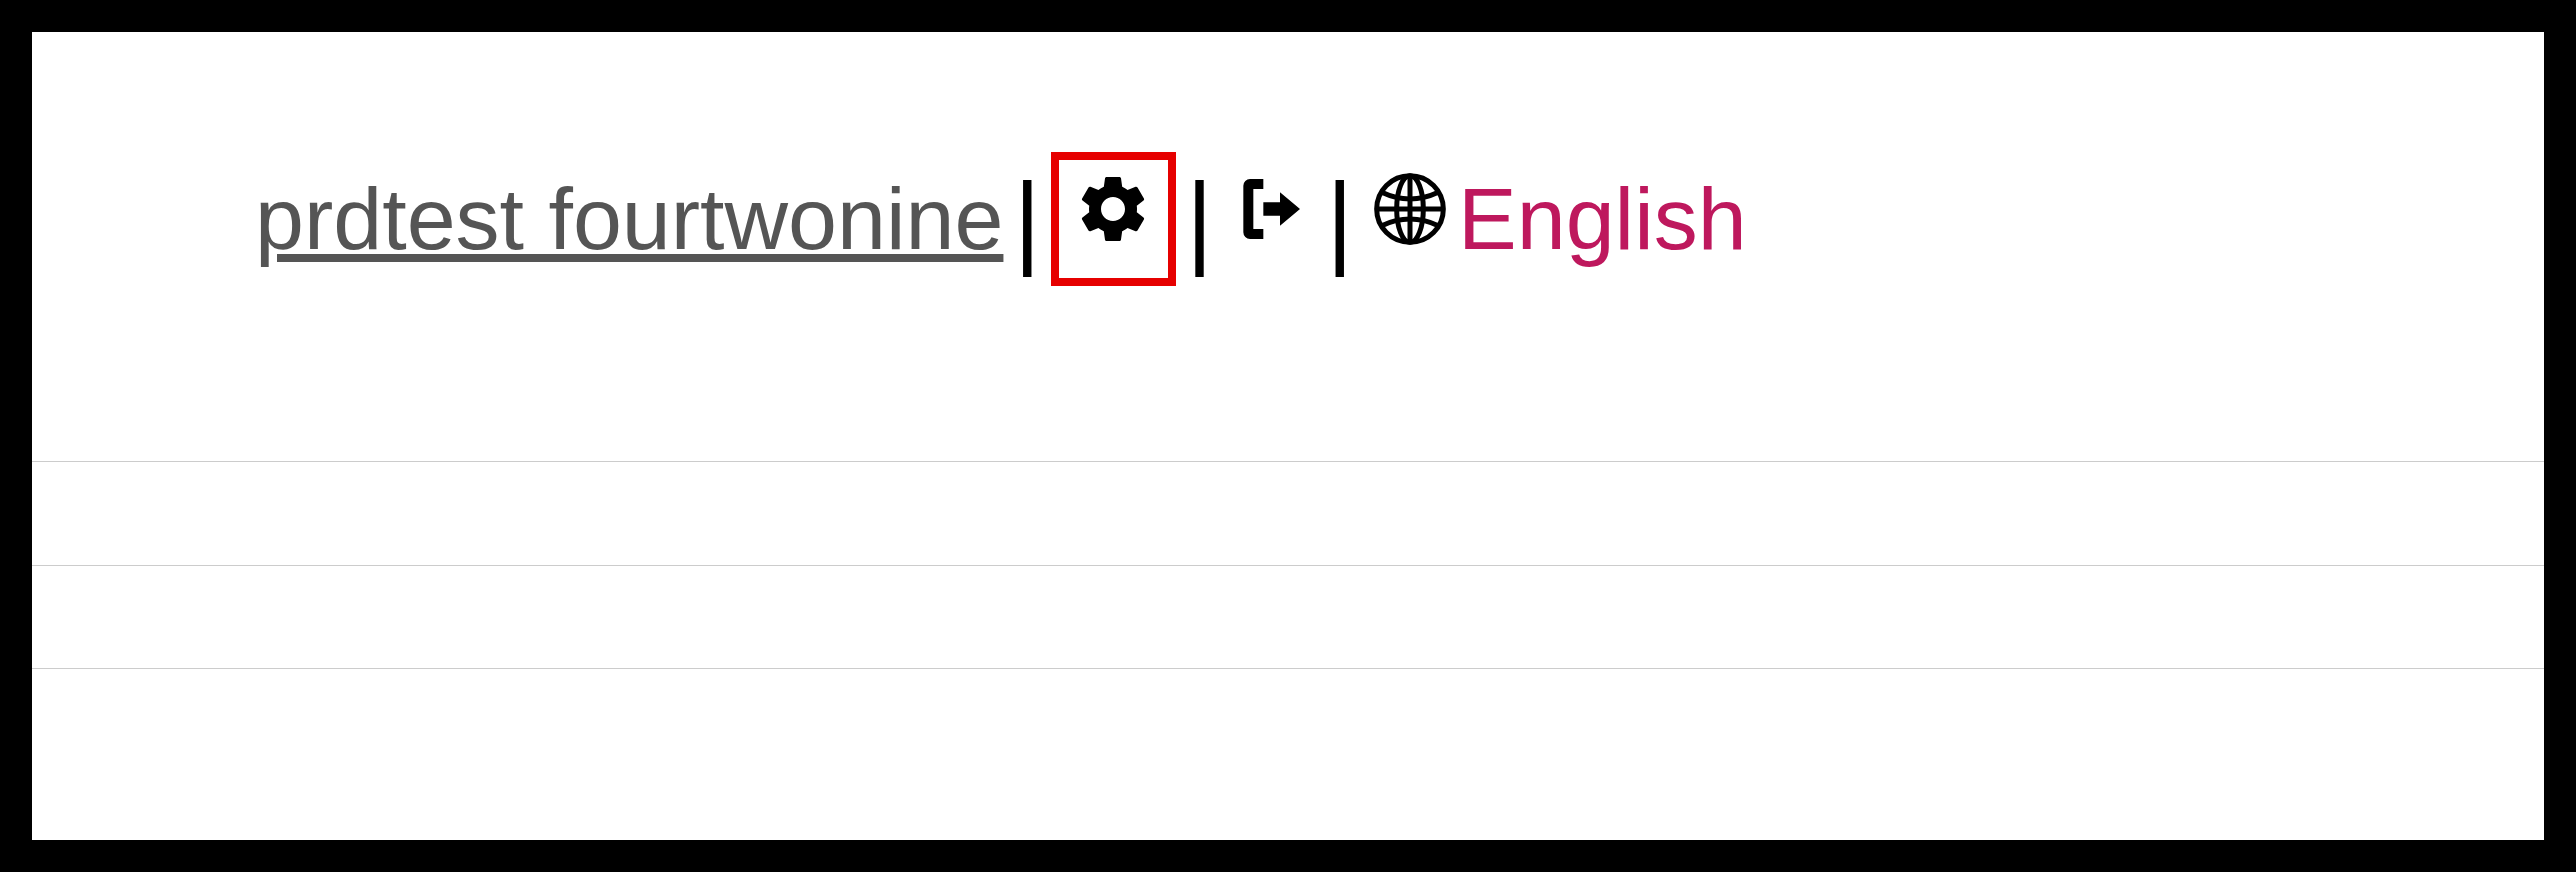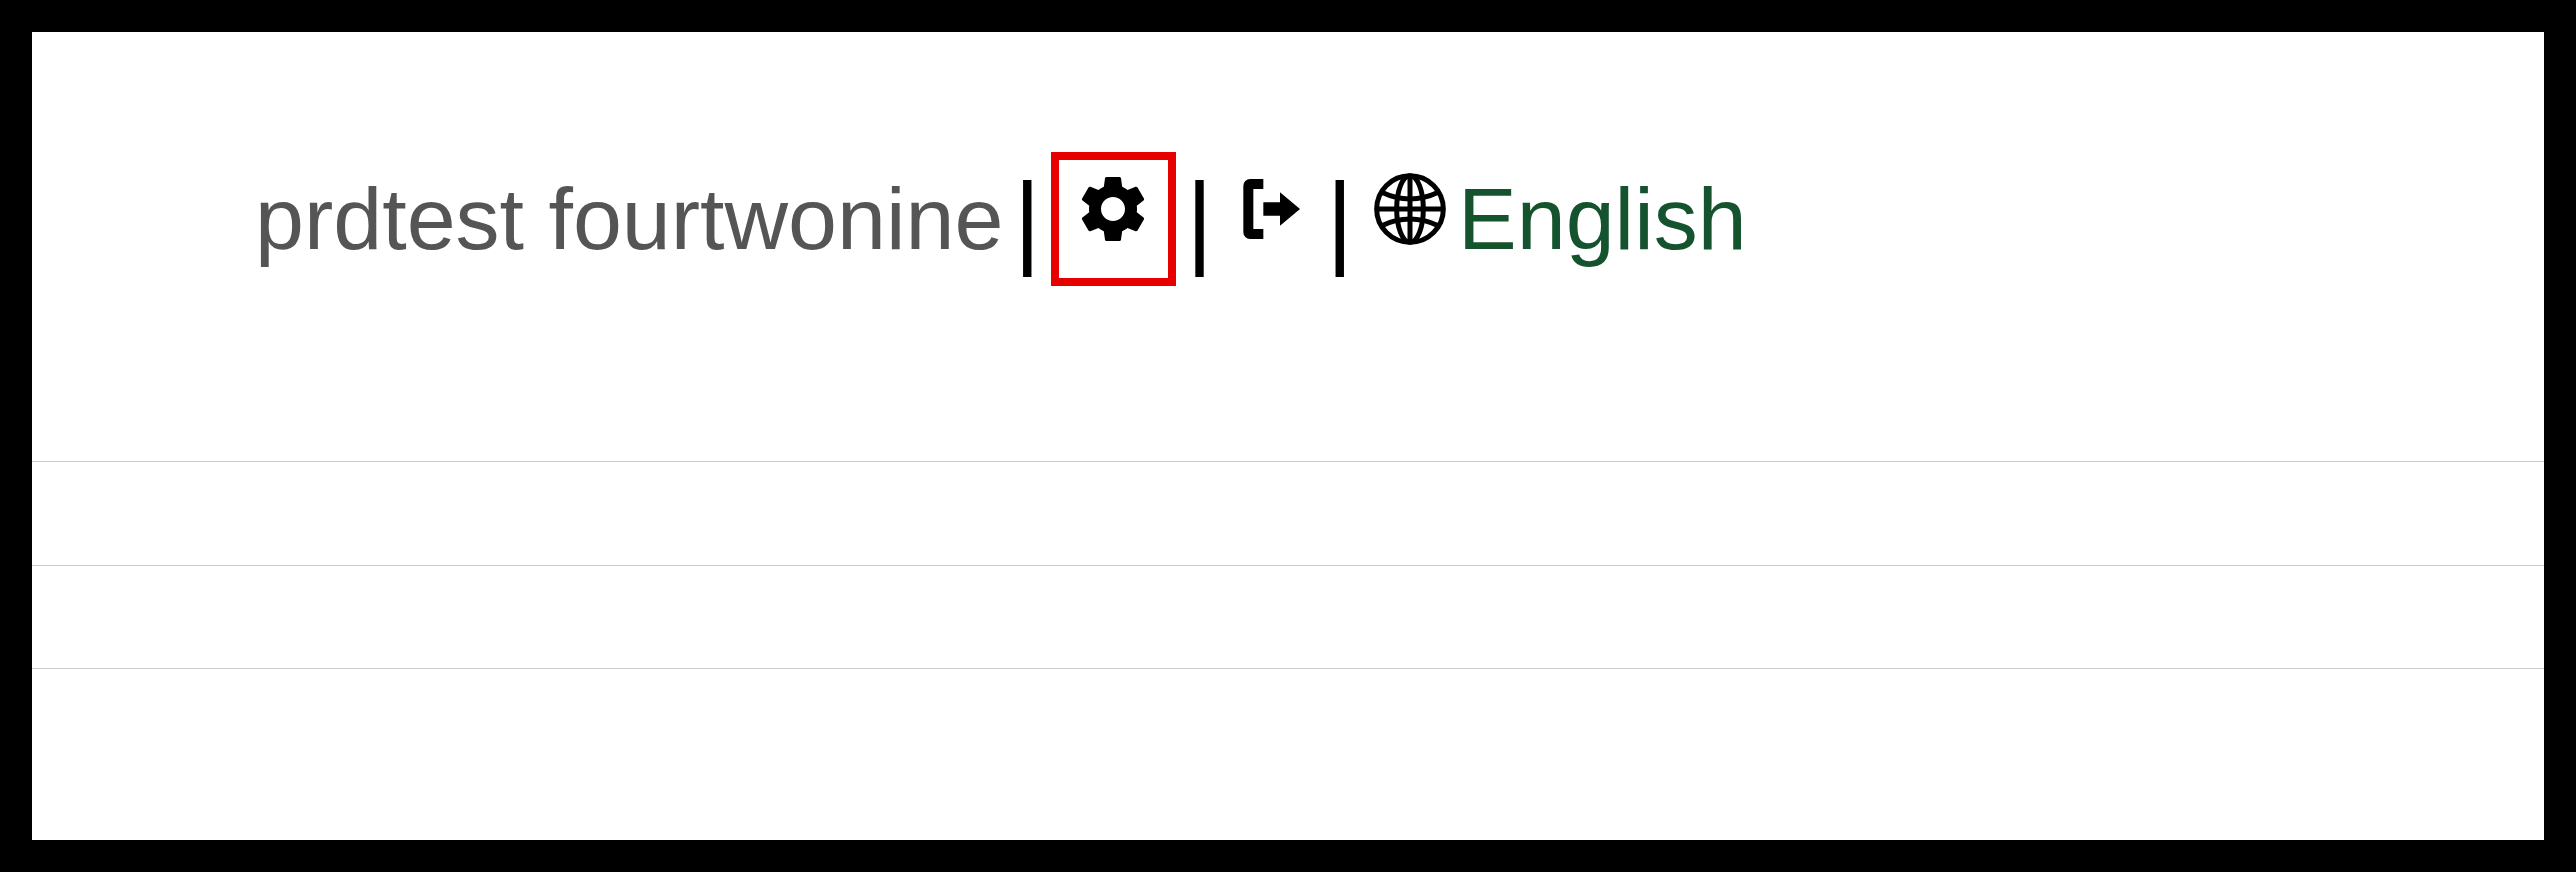--- a/index.html
+++ b/index.html
@@ -29,20 +29,21 @@
       align-items: center;
       justify-content: flex-start;
       padding: 120px 223px 40px 223px;
       gap: 14.3px;
       font-size: 88px;
       color: #333;
     }
     .username {
       color: #555;
       font-size: 88px;
+      text-decoration: underline;
     }
     .divider {
       color: #000;
       font-size: 104px;
       font-weight: 100;
       margin: 0 -4px;
     }
     .icon-box {
       display: inline-flex;
       align-items: center;
@@ -64,21 +65,21 @@
       fill: #000;
     }
     .globe-icon svg {
       width: 80px;
       height: 80px;
       fill: none;
       stroke: #000;
       stroke-width: 3;
     }
     .language {
-      color: #14532d;
+      color: #be185d;
       font-size: 88px;
       margin-left: 8px;
     }
     .content-area {
       flex: 1;
       padding: 0 0 0 0;
     }
     .table-row {
       height: 104px;
       border-top: 1.6px solid #ccc;

